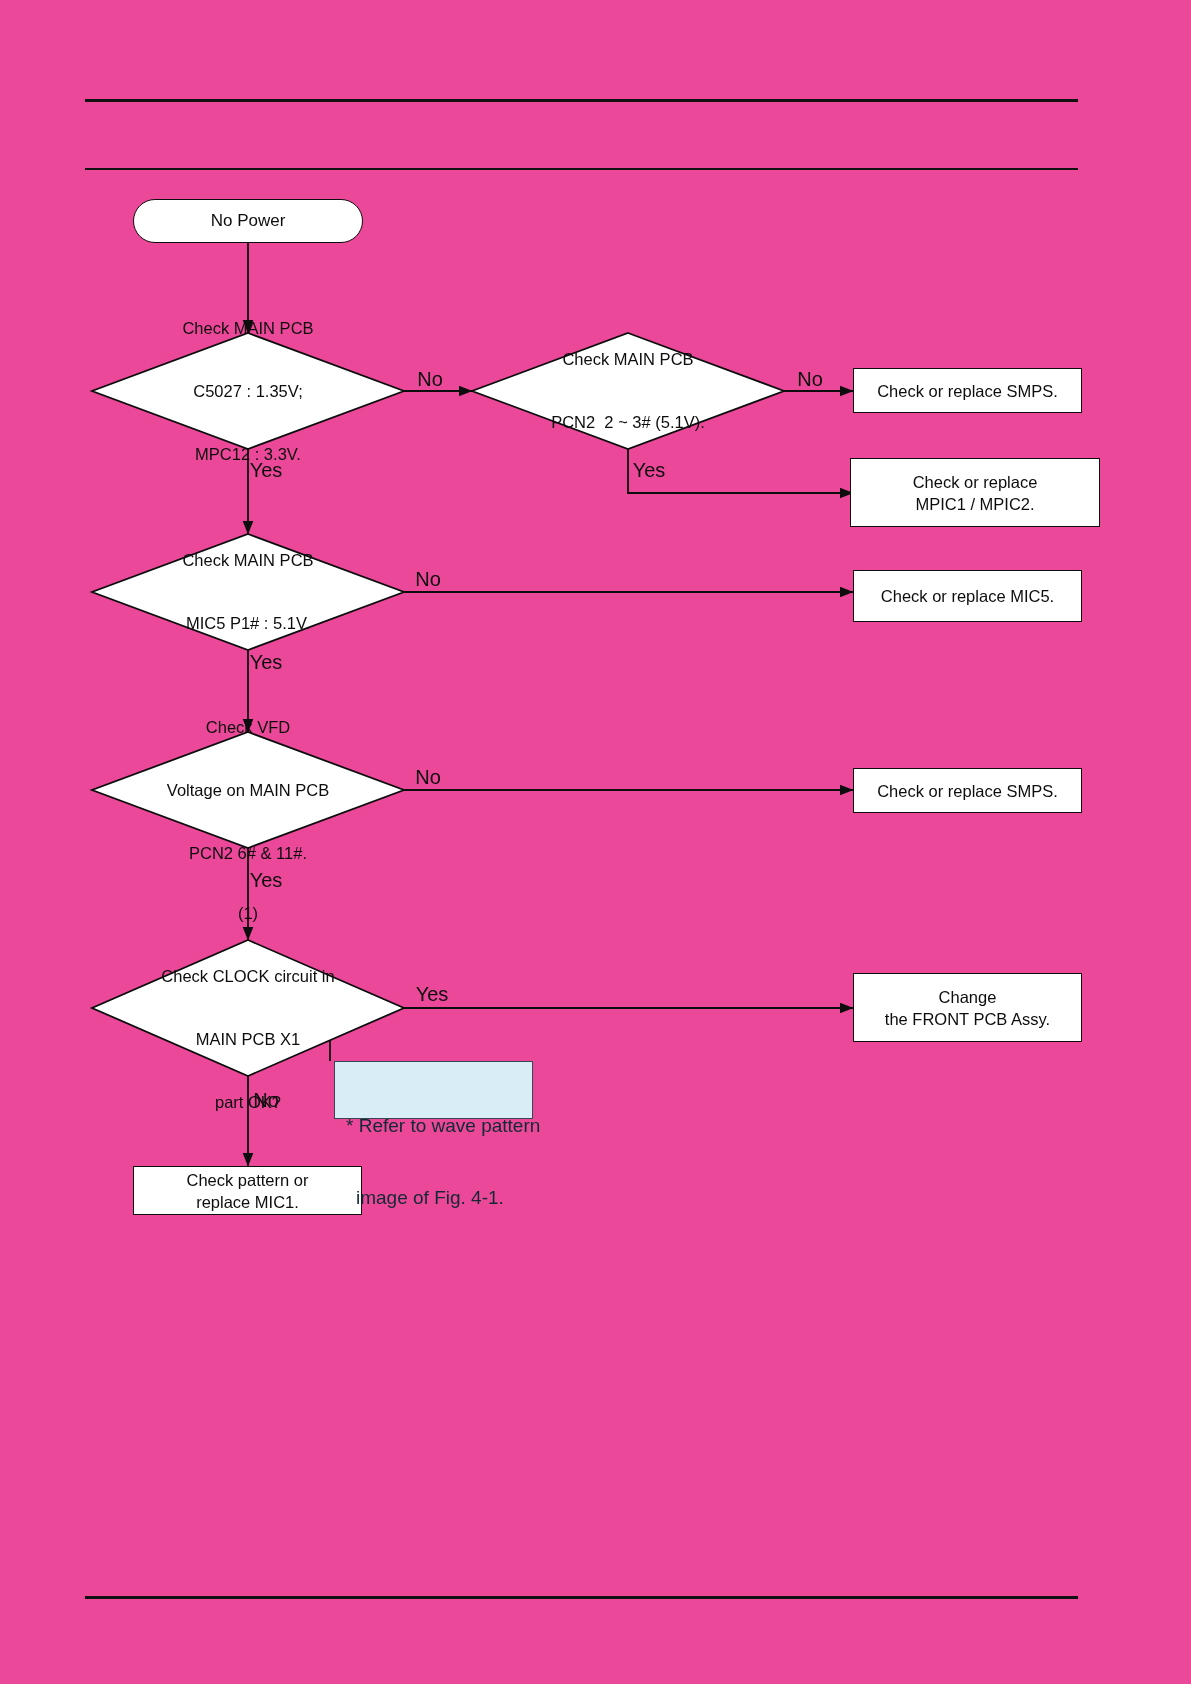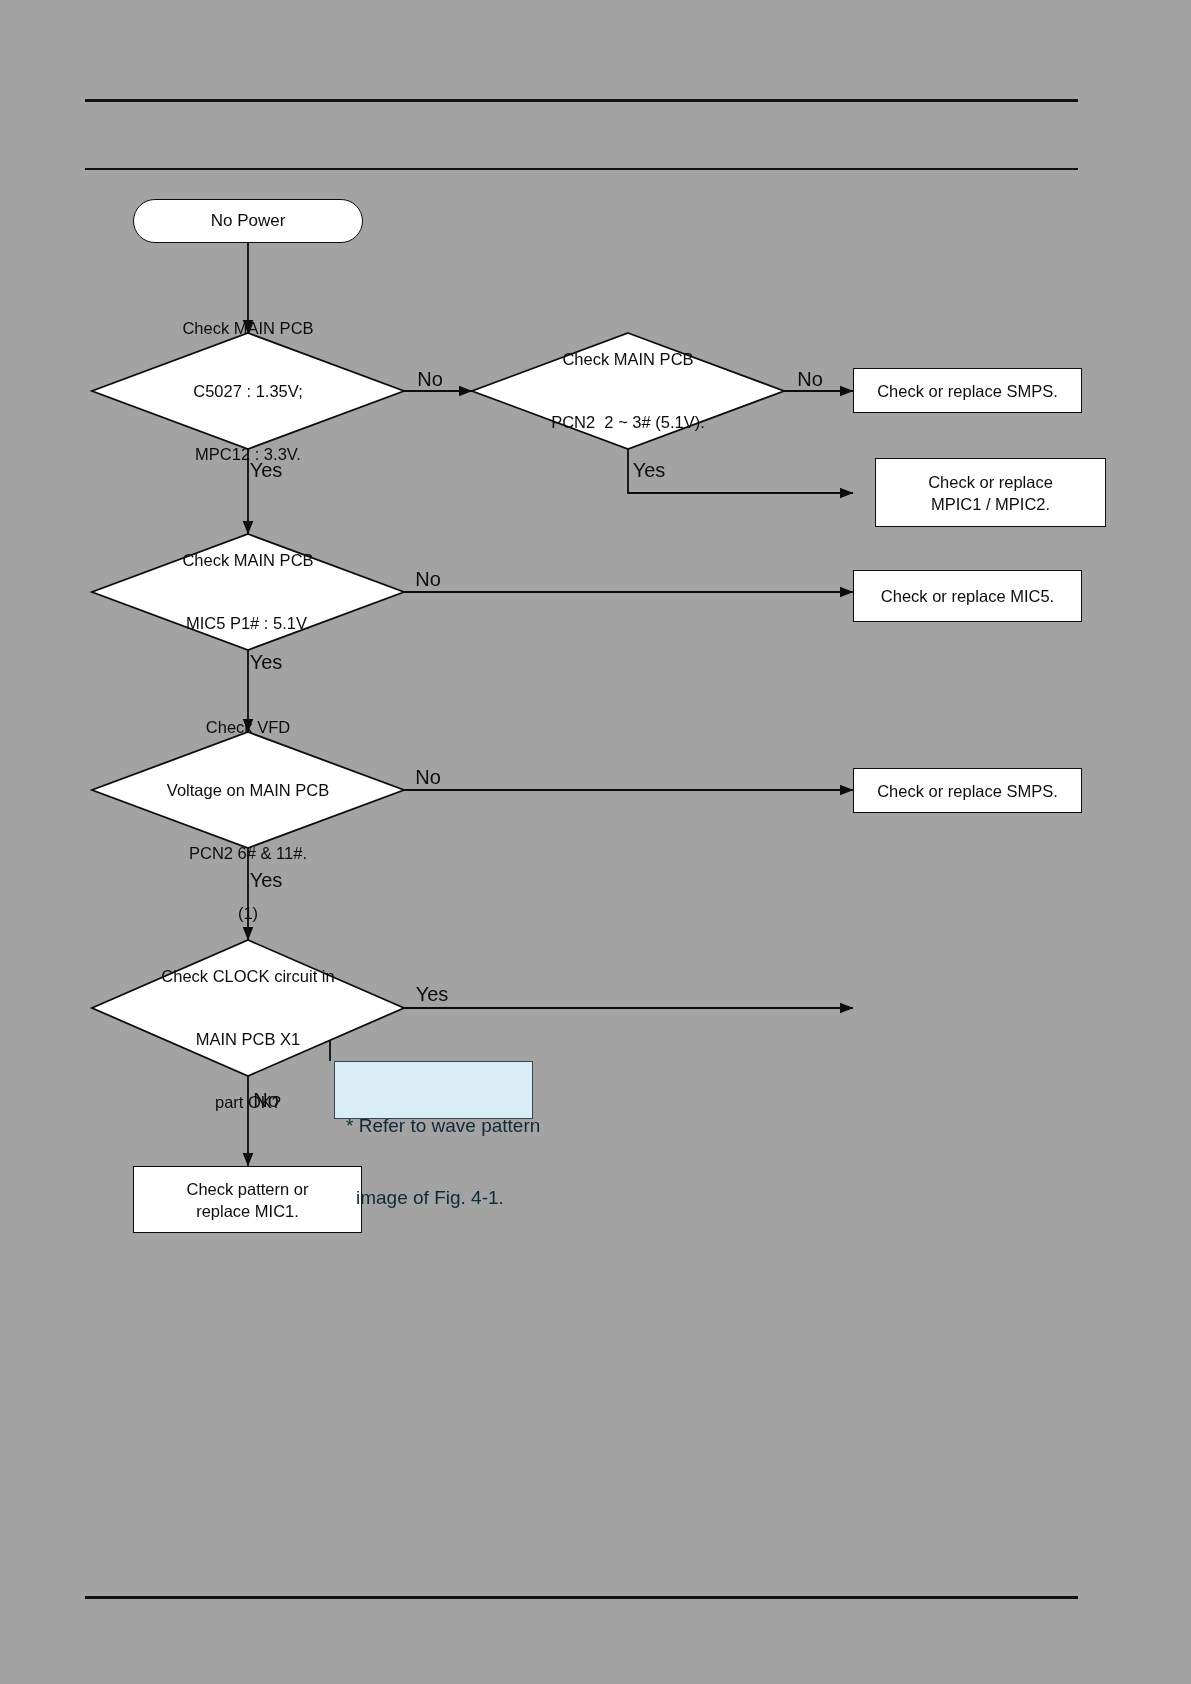--- a/index.html
+++ b/index.html
@@ -1,19 +1,19 @@
 <!DOCTYPE html>
 <html><head>
 <meta charset="utf-8">
 <style>
   html,body{margin:0;padding:0;background:#ffffff;}
   #page{
     position:relative;
     width:1191px;height:1684px;
-    background:#a3a3a3;
+    background:#ec4899;
     font-family:"Liberation Sans", sans-serif;
     color:#0d0d0d;
     overflow:hidden;
   }
   .rule{position:absolute;left:85px;width:993px;background:#111;}
   #connector-layer{position:absolute;left:0;top:0;width:1191px;height:1684px;}
   .edge{stroke:#0d0d0d;stroke-width:1.8;fill:none;}
   .shape{stroke:#0d0d0d;stroke-width:1.8;fill:#ffffff;}
   .node{
     position:absolute;box-sizing:border-box;
@@ -100,31 +100,35 @@
   <div class="dtext" style="left:248px;top:1008px;">
     <div>(1)</div>
     <div>Check CLOCK circuit in</div>
     <div>MAIN PCB X1</div>
     <div>part OK?</div>
   </div>
 
   <div class="node" style="left:853px;top:368px;width:229px;height:45px;">
     <div>Check or replace SMPS.</div>
   </div>
-  <div class="node" style="left:875px;top:458px;width:231px;height:69px;">
+  <div class="node" style="left:850px;top:458px;width:250px;height:69px;">
     <div>Check or replace</div>
     <div>MPIC1 / MPIC2.</div>
   </div>
   <div class="node" style="left:853px;top:570px;width:229px;height:52px;">
     <div>Check or replace MIC5.</div>
   </div>
   <div class="node" style="left:853px;top:768px;width:229px;height:45px;">
     <div>Check or replace SMPS.</div>
   </div>
-  <div class="node" style="left:133px;top:1166px;width:229px;height:67px;">
+  <div class="node" style="left:853px;top:973px;width:229px;height:69px;">
+    <div>Change</div>
+    <div>the FRONT PCB Assy.</div>
+  </div>
+  <div class="node" style="left:133px;top:1166px;width:229px;height:49px;">
     <div>Check pattern or</div>
     <div>replace MIC1.</div>
   </div>
 
   <div class="note">
     <div>* Refer to wave pattern</div>
     <div class="indent">image of Fig. 4-1.</div>
   </div>
 
   <div class="elabel" style="left:430px;top:379px;">No</div>

